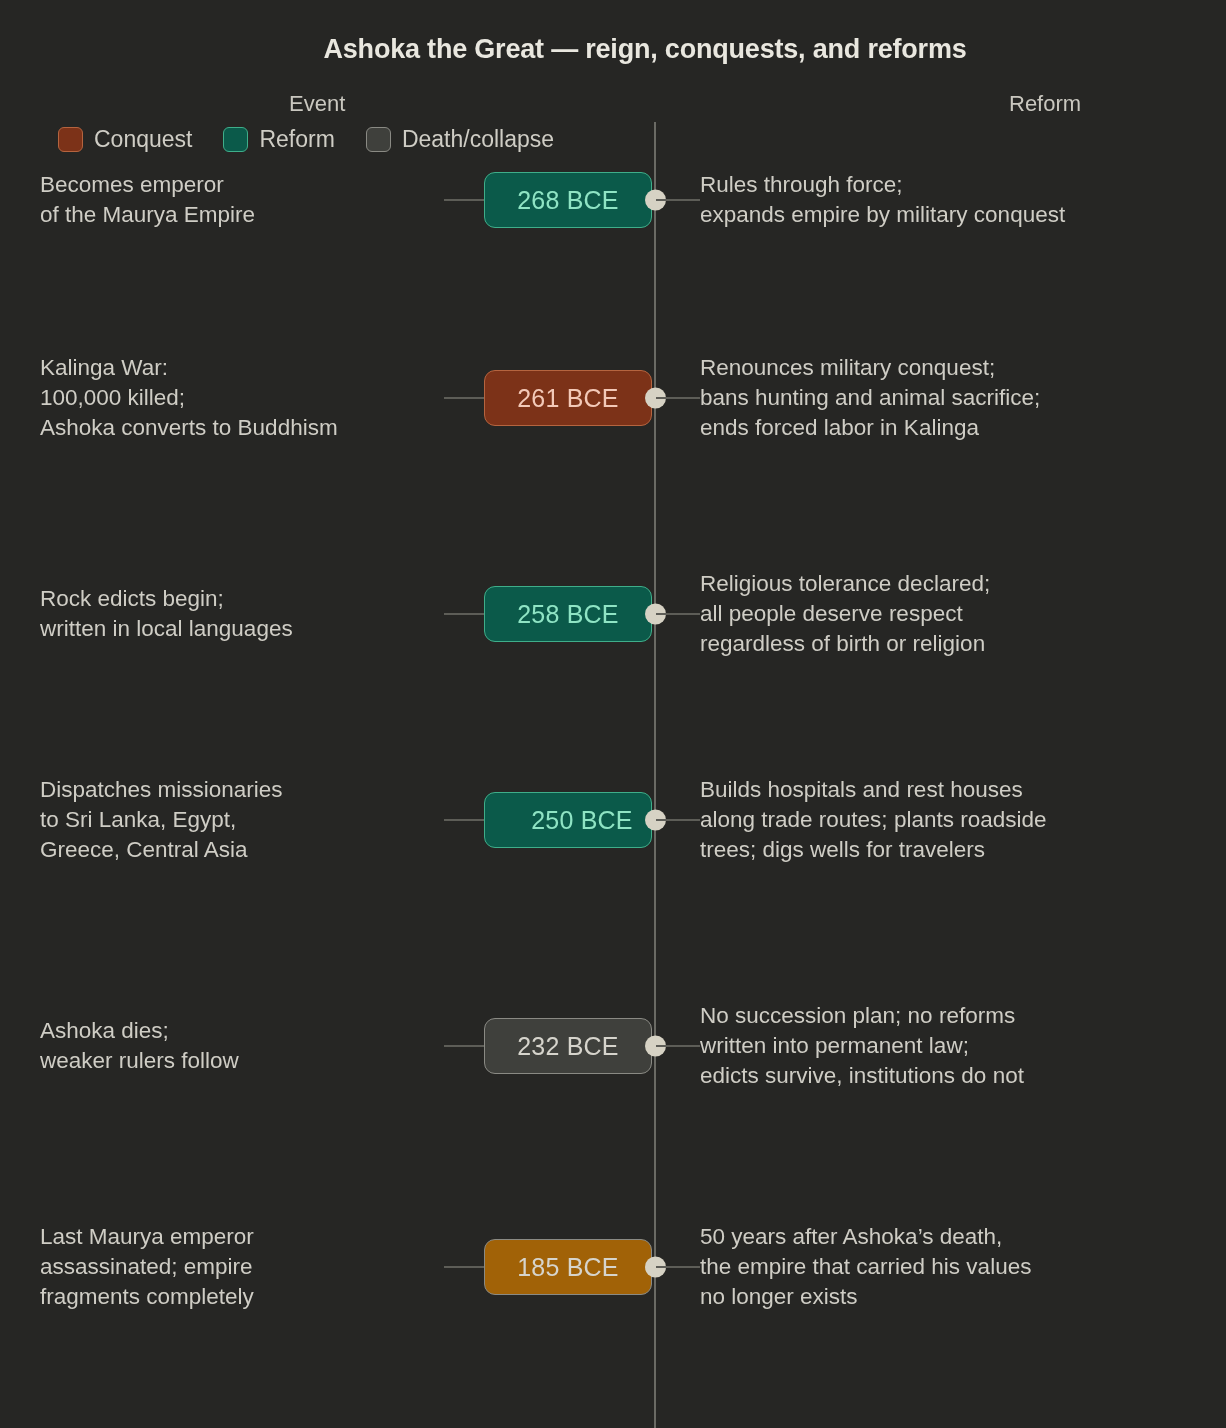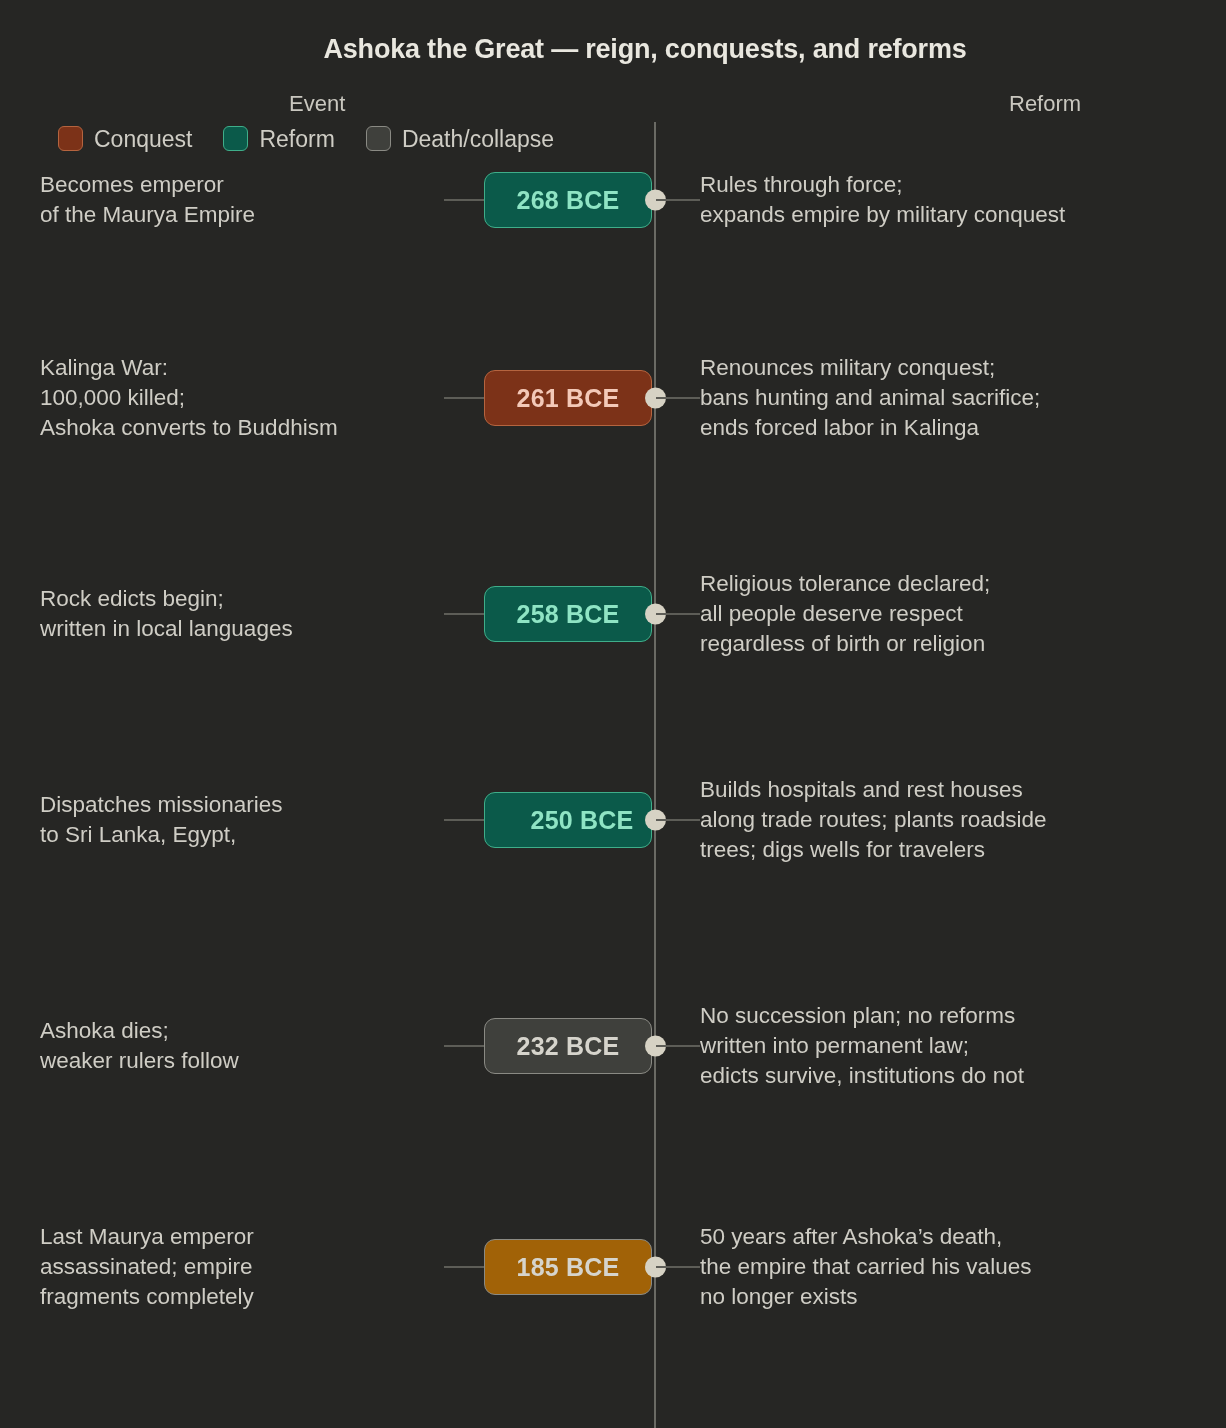--- a/index.html
+++ b/index.html
@@ -46,20 +46,21 @@
   .legend {
     position: absolute;
     top: 126px;
     left: 58px;
     display: flex;
     align-items: center;
     gap: 0;
   }
   .legend-item {
     display: flex;
+    align-items: center;
     margin-right: 31px;
   }
   .legend-swatch {
     width: 25px;
     height: 25px;
     border-radius: 6px;
     margin-right: 11px;
     box-sizing: border-box;
   }
   .legend-label {
@@ -108,21 +109,21 @@
     position: absolute;
     left: 484px;
     width: 168px;
     height: 56px;
     border-radius: 11px;
     box-sizing: border-box;
     display: flex;
     align-items: center;
     justify-content: center;
     font-size: 25px;
-    font-weight: 700;
+    font-weight: 400;
     transform: translateY(-50%);
     letter-spacing: 0.2px;
   }
   .connector-left {
     position: absolute;
     left: 444px;
     width: 40px;
     height: 2px;
     background: #5d5d57;
     transform: translateY(-1px);
@@ -213,20 +214,21 @@
       <div class="reform-text">
         <div>Religious tolerance declared;</div>
         <div>all people deserve respect</div>
         <div>regardless of birth or religion</div>
       </div>
     </div>
     <div class="row" style="top: 820px;">
       <div class="event-text">
         <div>Dispatches missionaries</div>
         <div>to Sri Lanka, Egypt,</div>
+        <div>Greece, Central Asia</div>
       </div>
       <div class="connector-left"></div>
       <div class="chip" style="background: rgb(11, 90, 74); color: rgb(143, 228, 196); border: 1.5px solid rgb(63, 174, 138); padding-left: 28px;">250 BCE</div>
       <div class="node-dot"></div>
       <div class="connector-right"></div>
       <div class="reform-text">
         <div>Builds hospitals and rest houses</div>
         <div>along trade routes; plants roadside</div>
         <div>trees; digs wells for travelers</div>
       </div>

